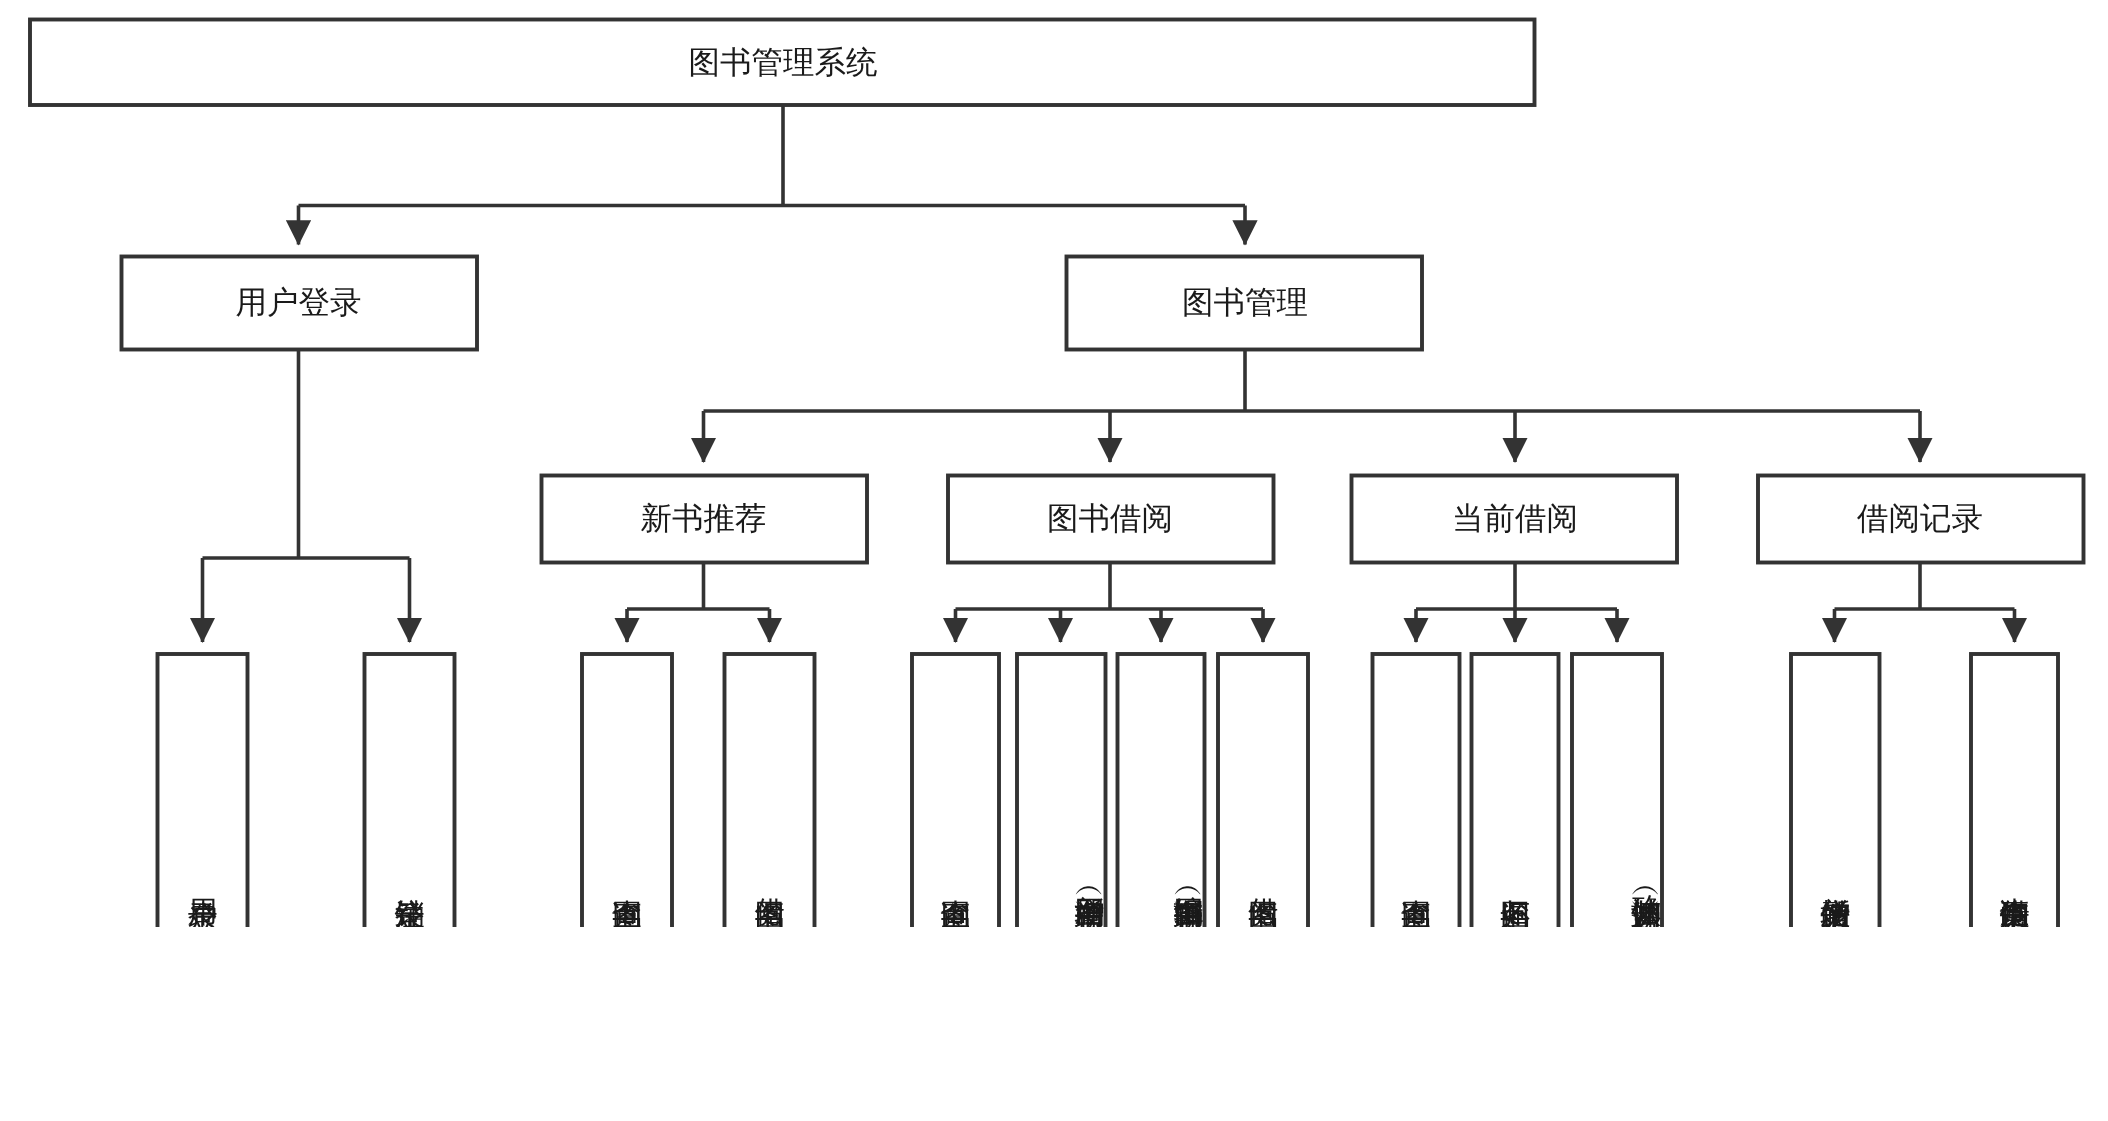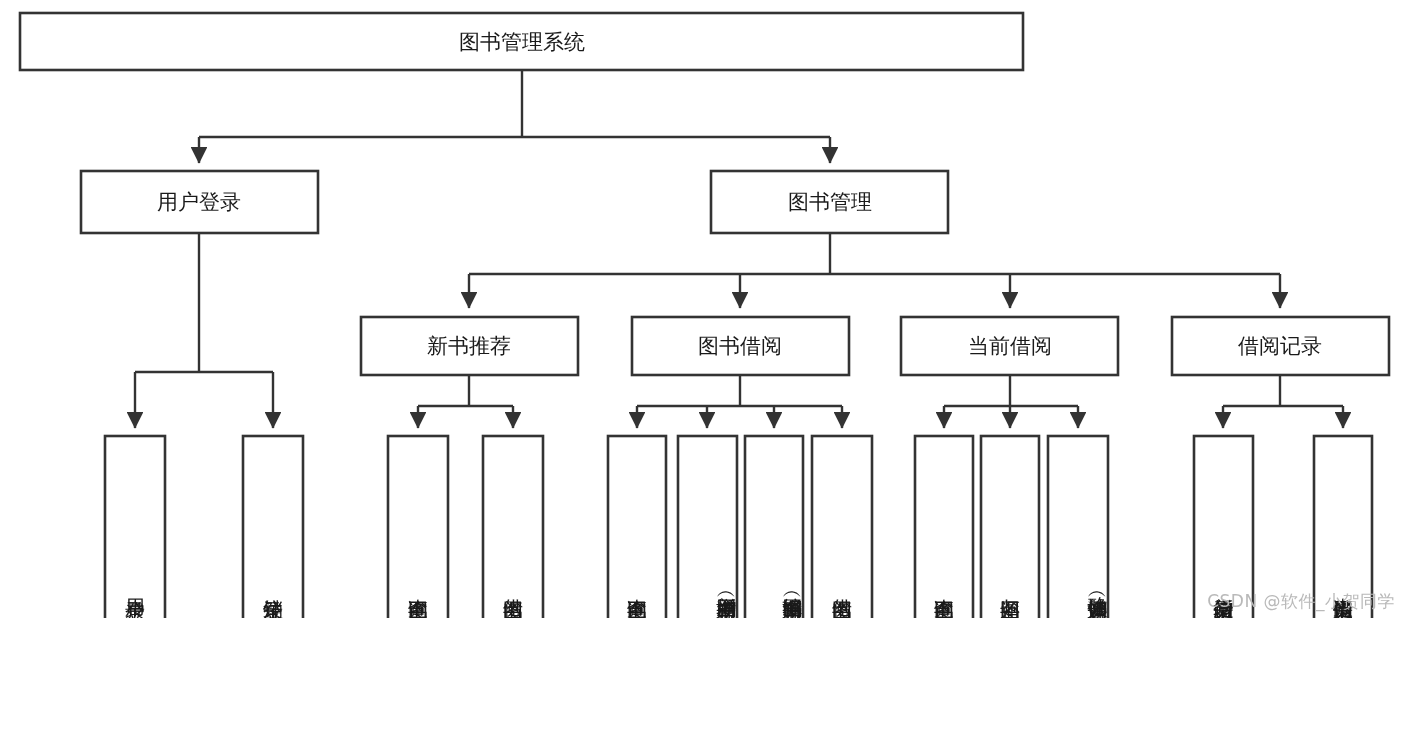--- a/index.html
+++ b/index.html
@@ -190,15 +190,14 @@
   <div class="vlabel-wrap" style="left:745px; top:440px; width:58px; height:290px; align-items:flex-start;">编辑图书（管理员）</div>
   <div class="vlabel-wrap" style="left:812px; top:436px; width:60px; height:298px;">借阅图书</div>
 
   <div class="vlabel-wrap" style="left:915px; top:436px; width:58px; height:298px;">查询图书</div>
   <div class="vlabel-wrap" style="left:981px; top:436px; width:58px; height:298px;">归还图书</div>
   <div class="vlabel-wrap" style="left:1048px; top:440px; width:60px; height:290px; align-items:flex-start;">确认归还（管理员）</div>
 
   <div class="vlabel-wrap" style="left:1194px; top:436px; width:59px; height:298px;">新增借阅记录</div>
   <div class="vlabel-wrap" style="left:1314px; top:436px; width:58px; height:298px;">查询借阅记录</div>
 
-  <div class="watermark">CSDN @软件_小贺同学</div>
 
 </div>
 
 </body></html>

